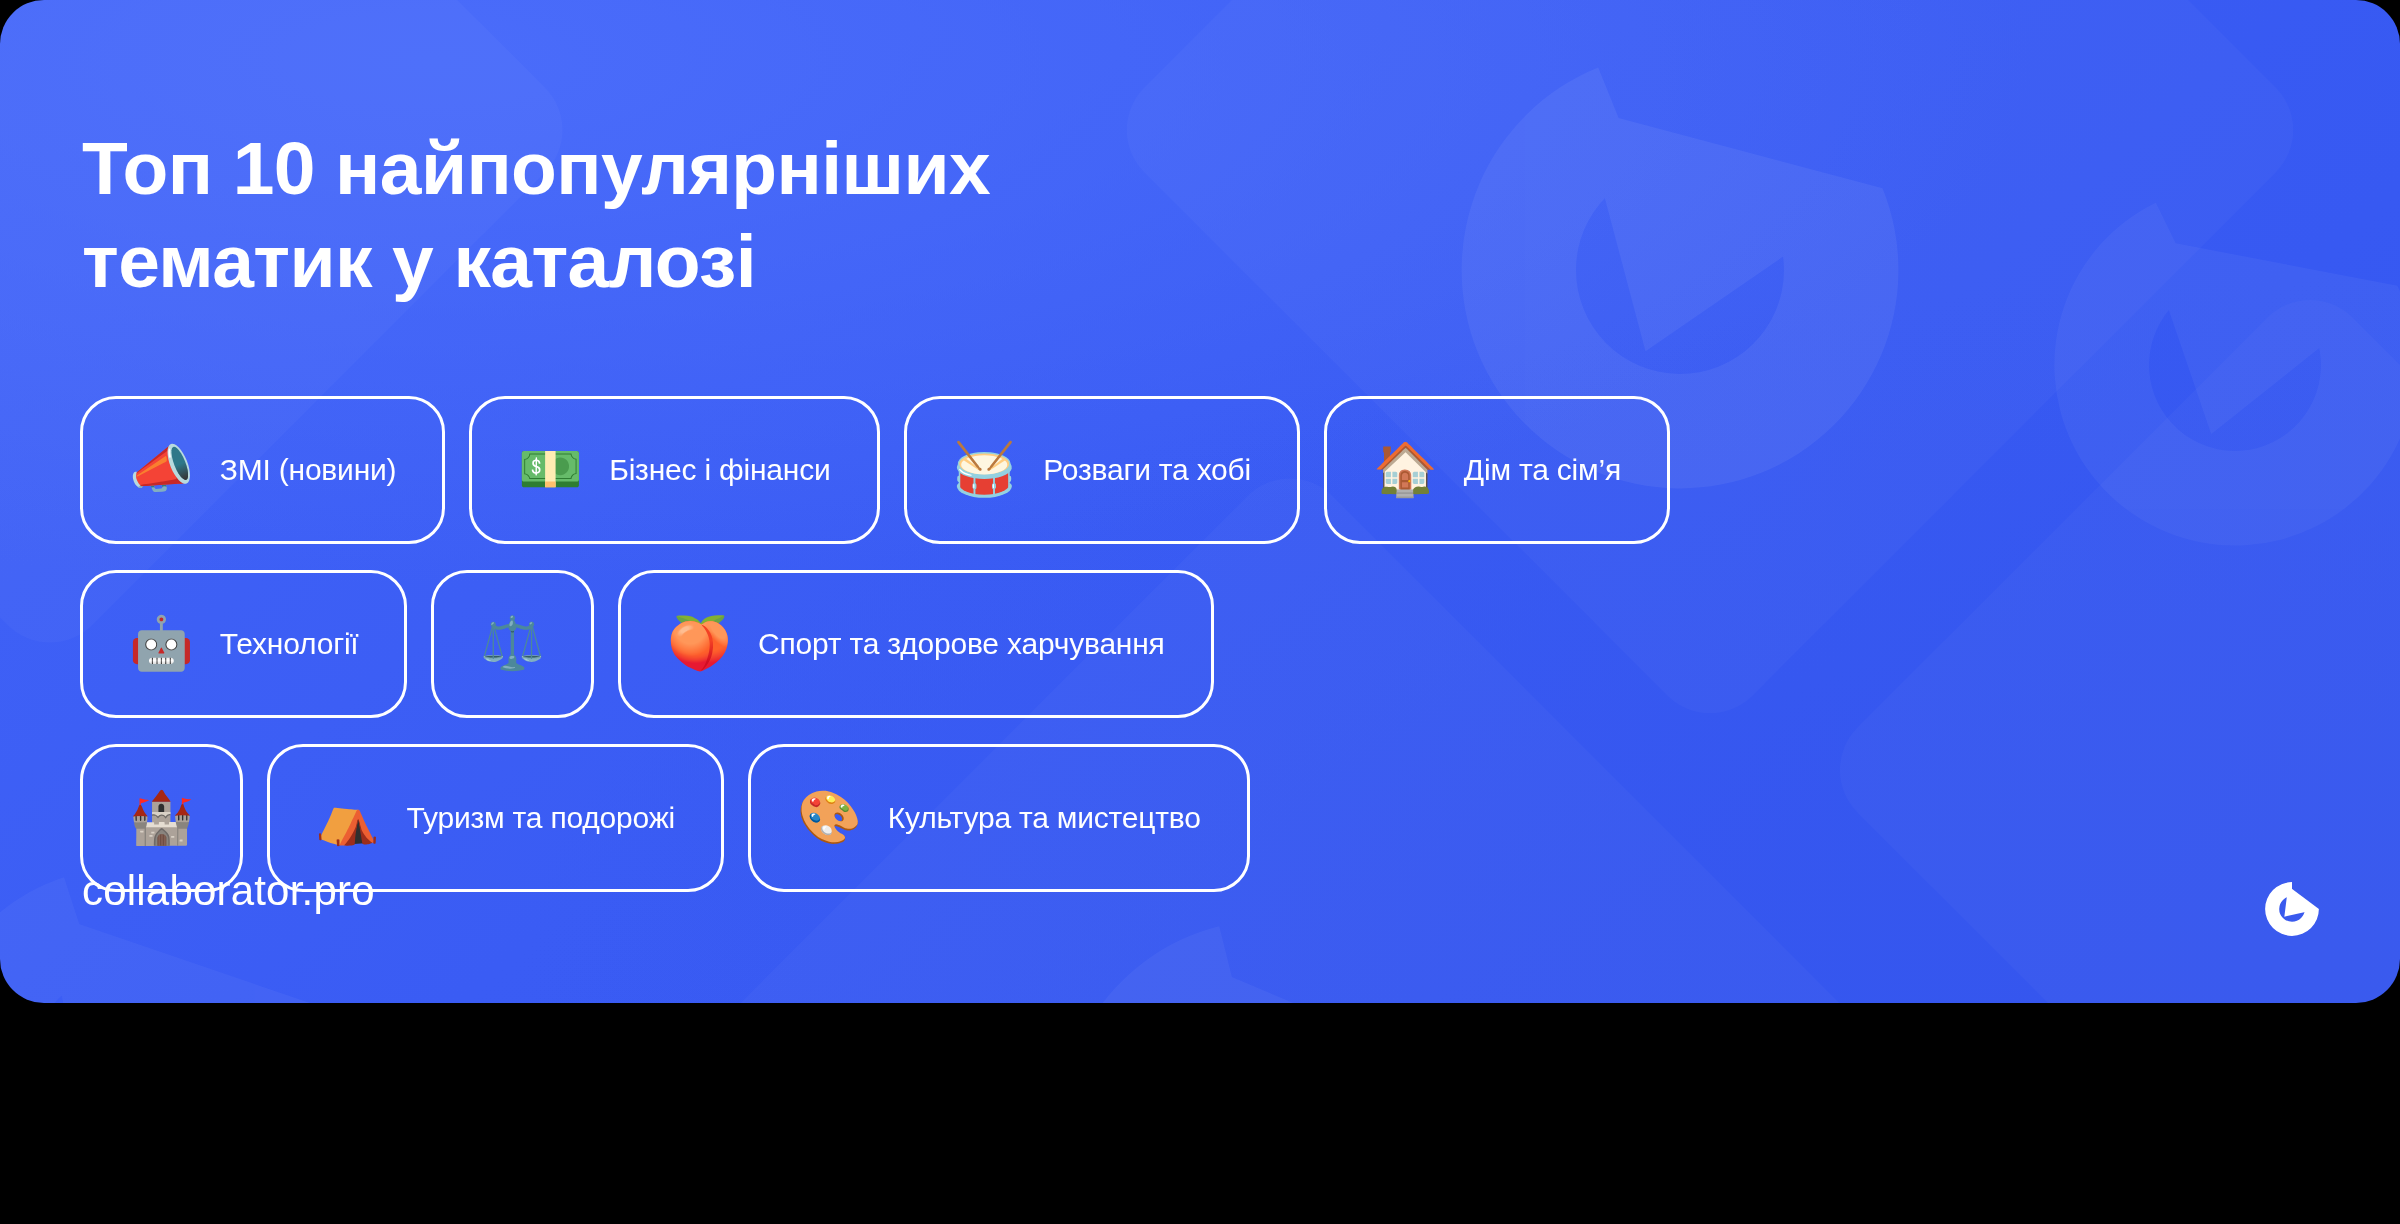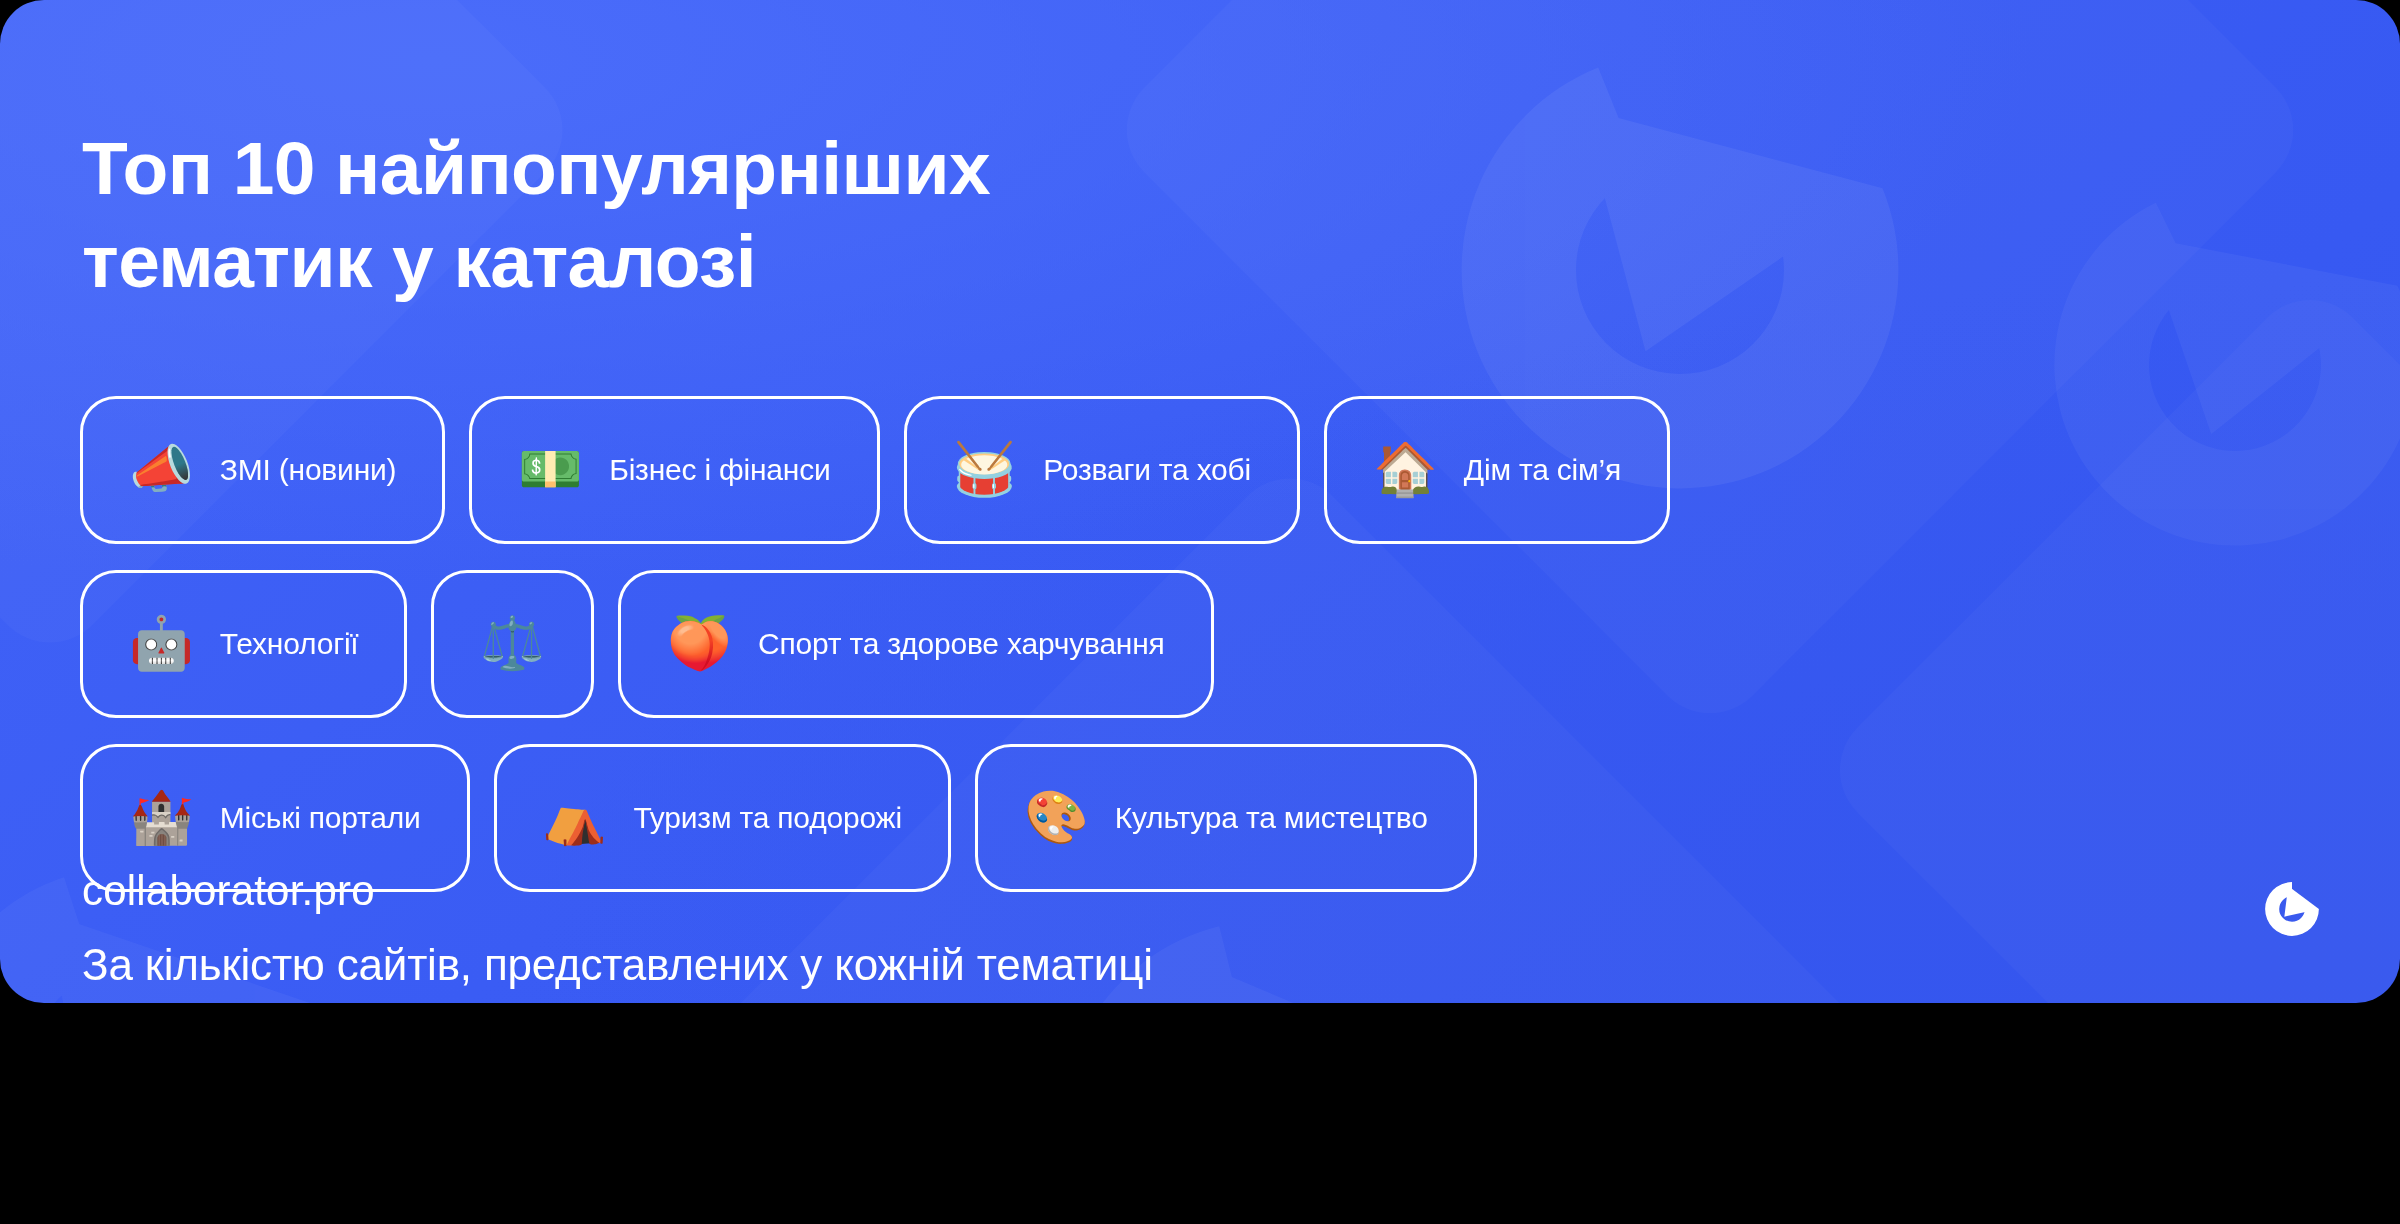--- a/index.html
+++ b/index.html
@@ -210,35 +210,33 @@
         </div>
         <div class="chip">
           <span class="chip-emoji">🍑</span>
           <span class="chip-label">Спорт та здорове харчування</span>
         </div>
       </div>
 
       <div class="row">
         <div class="chip">
           <span class="chip-emoji">🏰</span>
-          <span class="chip-label">Міські портали</span>
         </div>
         <div class="chip">
           <span class="chip-emoji">⛺</span>
           <span class="chip-label">Туризм та подорожі</span>
         </div>
         <div class="chip">
           <span class="chip-emoji">🎨</span>
           <span class="chip-label">Культура та мистецтво</span>
         </div>
       </div>
 
     </div>
 
-    <div class="caption">За кількістю сайтів, представлених у кожній тематиці</div>
 
     <div class="footer-url">collaborator.pro</div>
 
     <svg class="footer-logo" viewBox="0 0 100 100">
       <g fill="#ffffff">
         <path d="M50 8 A42 42 0 1 0 92 50 L70 50 A20 20 0 1 1 50 30 Z"></path>
         <path d="M44 14 L92 50 L38 62 Z"></path>
       </g>
     </svg>
 

